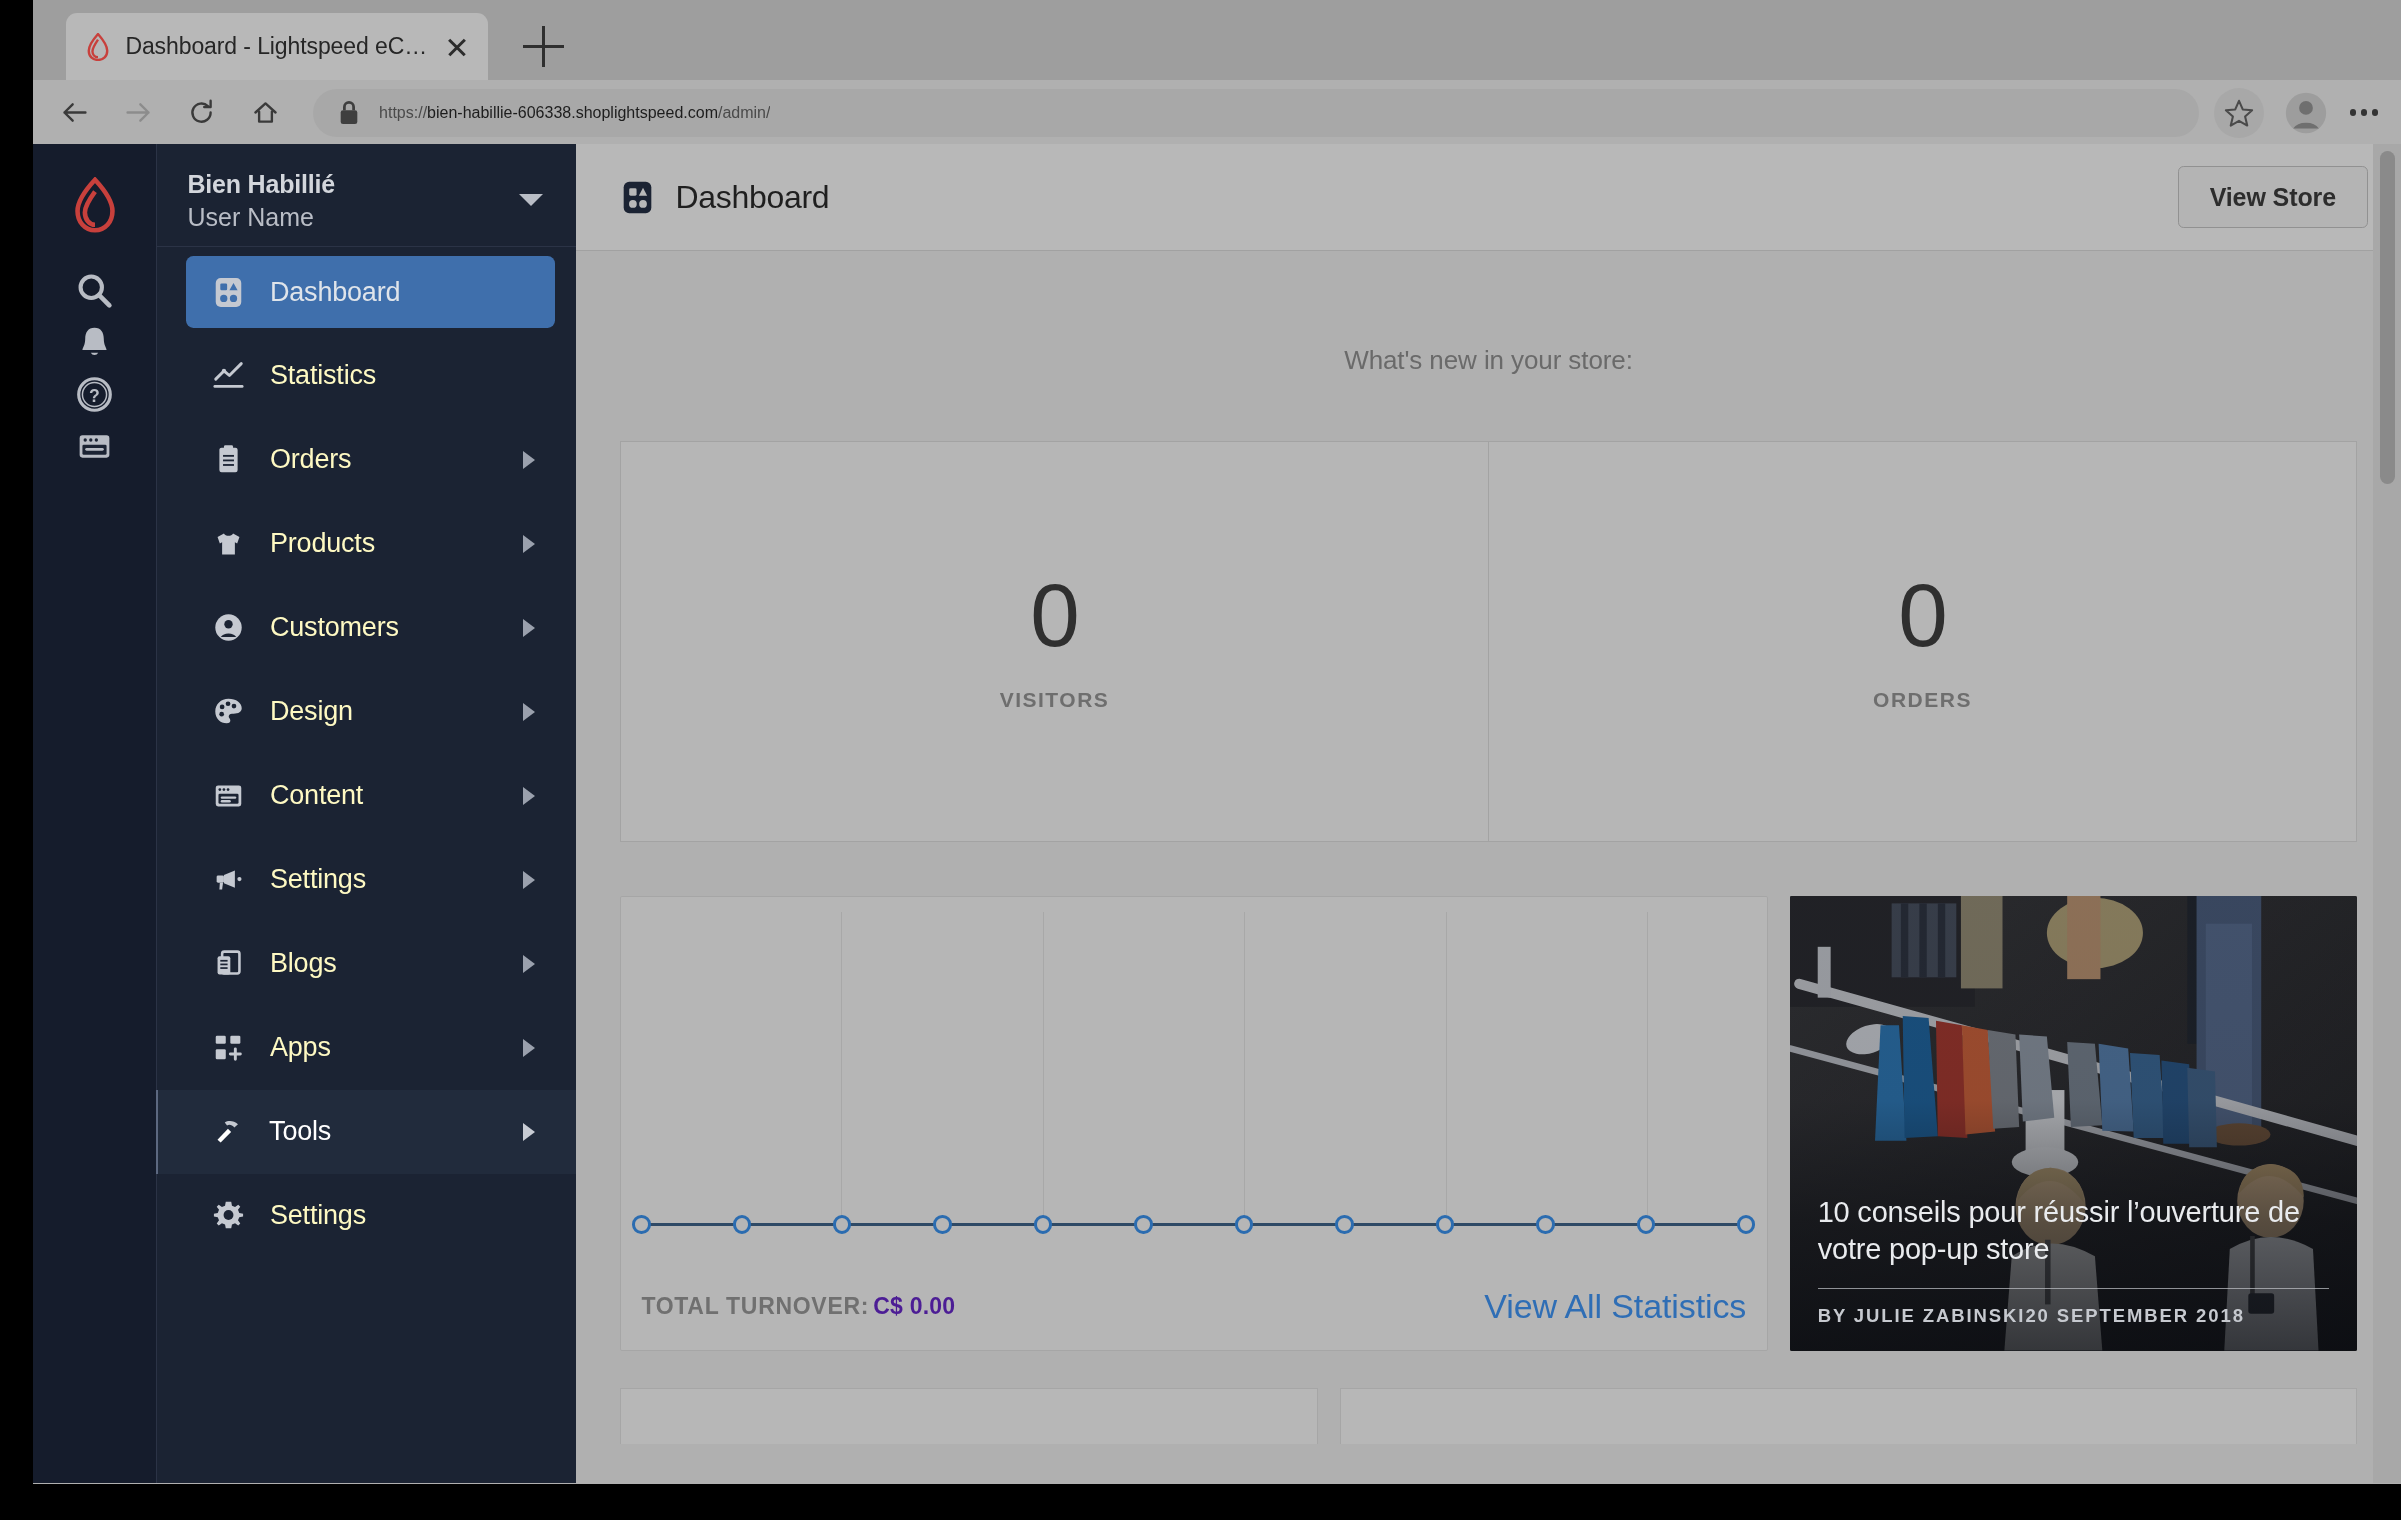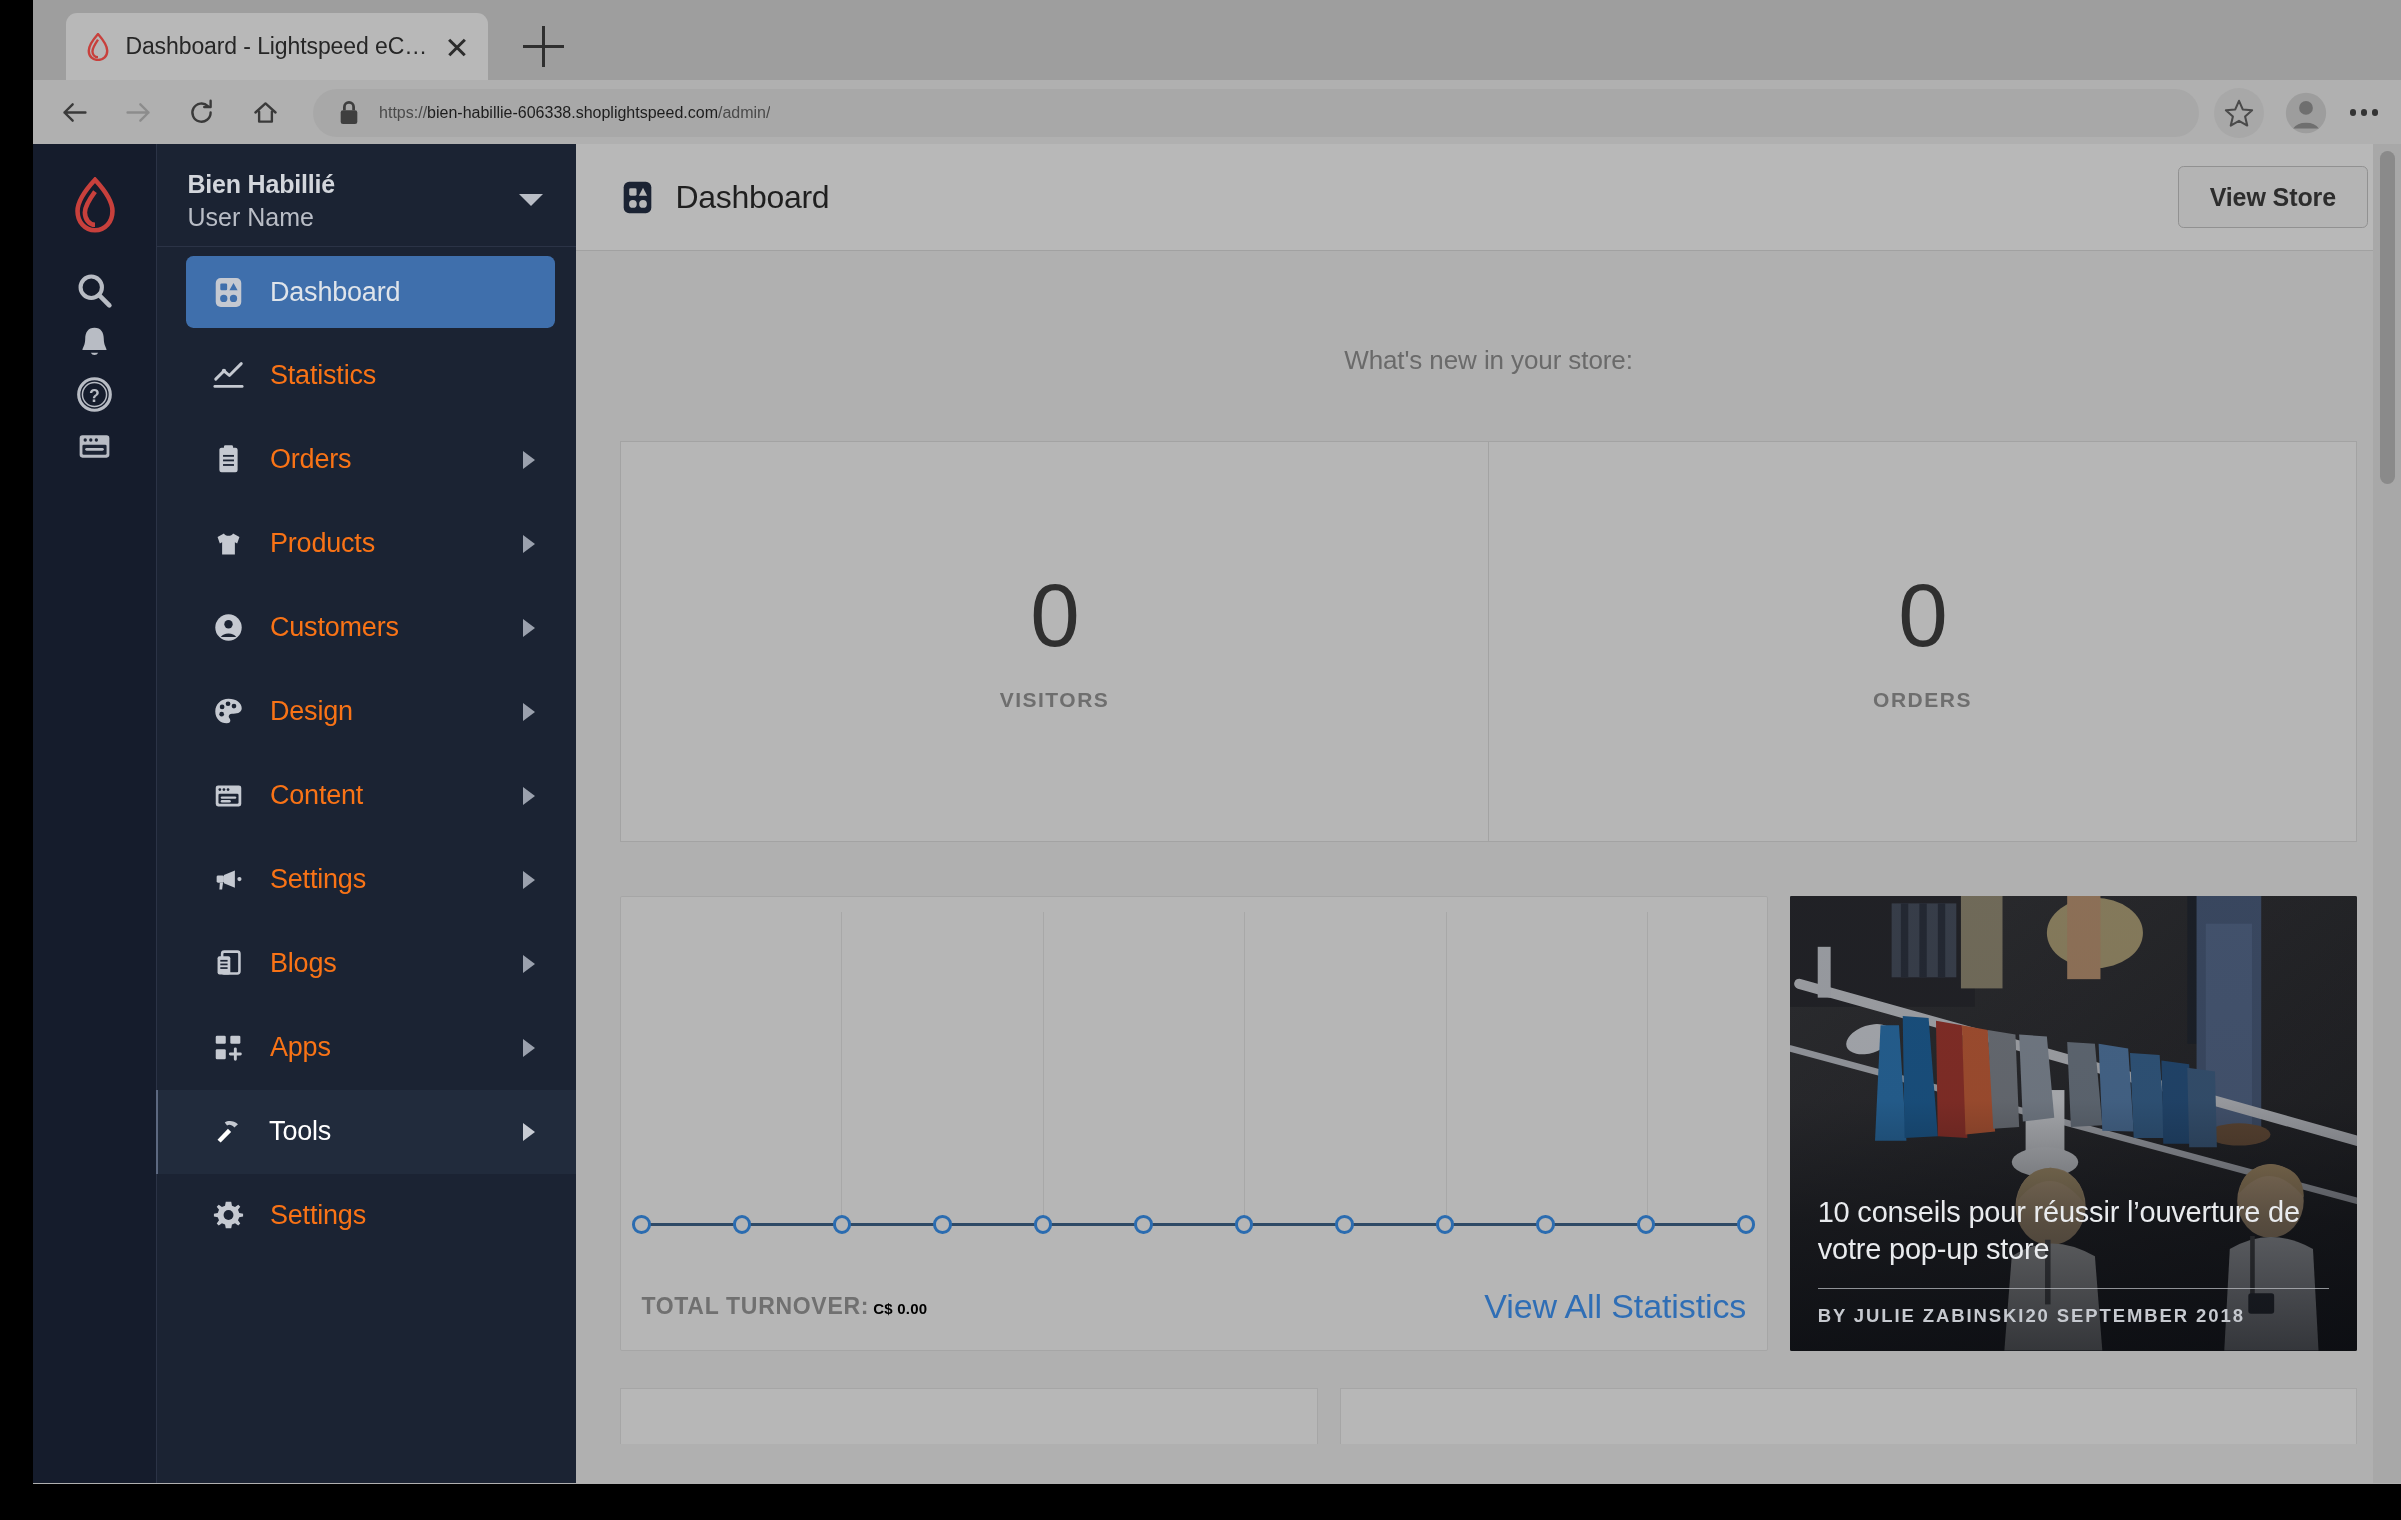--- a/index.html
+++ b/index.html
@@ -145,21 +145,21 @@
   .nav-item {
     height: 84px; display: flex; align-items: center;
     padding-left: 52px; padding-right: 33px;
     position: relative;
   }
   .nav-item .nav-icon {
     flex: 0 0 39px; width: 39px; height: 39px; margin-right: 22px;
     display: flex; align-items: center; justify-content: center;
   }
   .nav-item .nav-label {
-    font-size: 27px; color: #f97316; letter-spacing: -0.2px;
+    font-size: 27px; color: #fef9c3; letter-spacing: -0.2px;
   }
   .nav-item .nav-arrow {
     position: absolute; right: 41px; top: 50%; margin-top: -9.3px;
     width: 0; height: 0;
     border-top: 9.3px solid transparent;
     border-bottom: 9.3px solid transparent;
     border-left: 12px solid #9aa0ad;
   }
   .nav-item.active {
     background: #3f6fac;
@@ -267,21 +267,21 @@
   }
   .tick-label.bold { font-weight: bold; color: #252525; }
   #chart-footer {
     position: absolute; left: 20.4px; right: 20.4px; bottom: 24px;
     display: flex; align-items: center; justify-content: space-between;
   }
   #total-turnover-label {
     font-size: 23px; font-weight: bold; color: #707070; letter-spacing: 0.7px;
   }
   #total-turnover-value {
-    font-size: 15px; font-weight: bold; color: #000000; letter-spacing: 0.2px;
+    font-size: 23px; font-weight: bold; color: #4c1d95; letter-spacing: 0.2px;
   }
   #view-all-statistics {
     font-size: 34px; color: #2f6eb5; letter-spacing: -0.1px; text-decoration: none;
   }
 
   #blog-card {
     width: 568px; height: 455px;
     position: relative; overflow: hidden; border-radius: 1.9px;
     background: #2b2b2e;
   }

